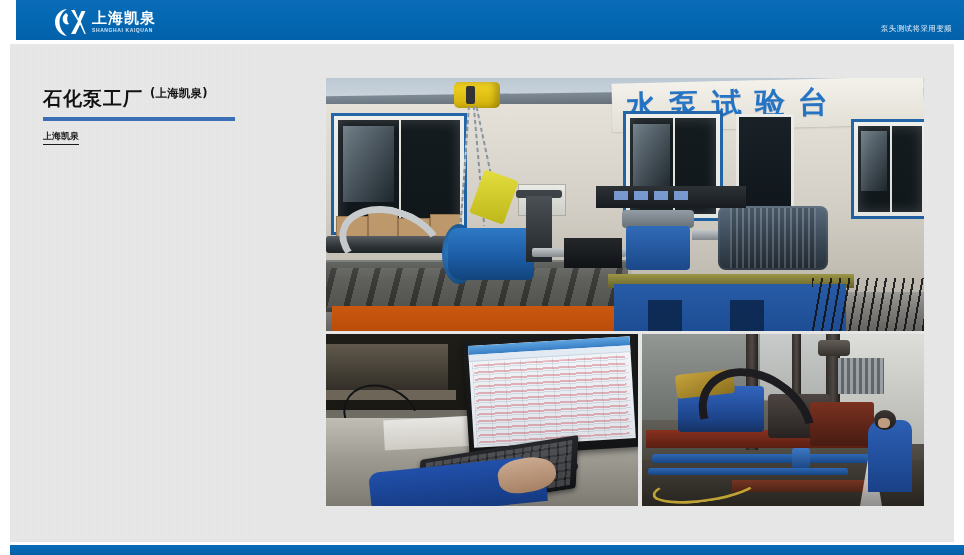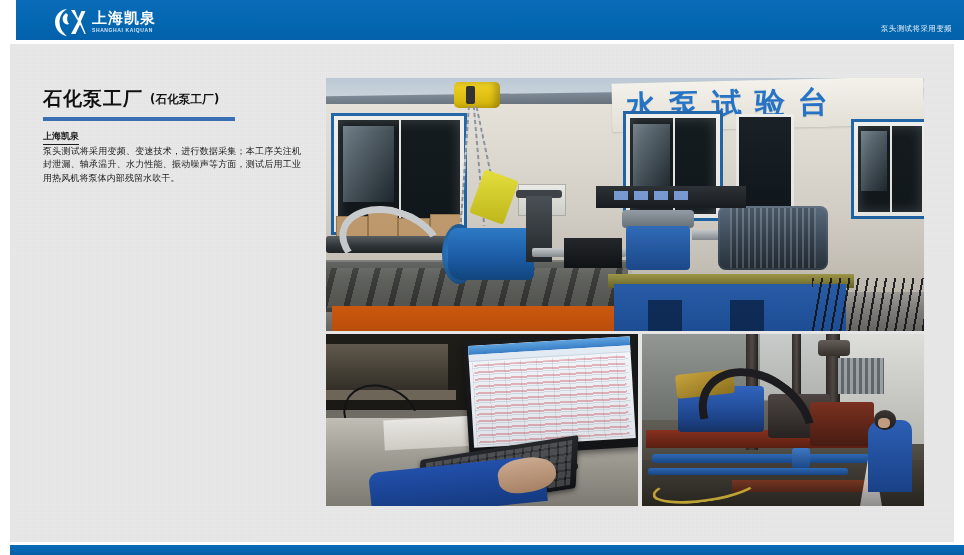--- a/index.html
+++ b/index.html
@@ -52,21 +52,21 @@
   .canvas{
     position:absolute;left:10px;top:44px;width:944px;height:498px;
     background:
       repeating-linear-gradient(0deg,rgba(0,0,0,0.012) 0 1px,rgba(255,255,255,0.012) 1px 2px),
       repeating-linear-gradient(90deg,rgba(0,0,0,0.012) 0 1px,rgba(255,255,255,0.012) 1px 2px),
       #e9e9ea;
   }
 
   
   .title-block{position:absolute;left:33px;top:42px;width:260px;}
-  .title-row{display:flex;align-items:center;gap:7px;}
+  .title-row{display:flex;align-items:flex-start;gap:7px;}
   .title-main{
     font-family:"DejaVu Sans",sans-serif;
     font-size:19px;font-weight:bold;color:#111111;letter-spacing:1px;
   }
   .title-sub{
     font-family:"DejaVu Sans",sans-serif;
     font-size:11.5px;font-weight:bold;color:#111111;letter-spacing:.2px;
   }
   .title-rule{
     margin-top:5px;width:192px;height:4px;background:#3a6fb5;
@@ -328,30 +328,27 @@
       </div>
     </div>
     <div class="header-slogan">泵头测试将采用变频</div>
   </div>
 
   <div class="canvas">
 
     <div class="title-block">
       <div class="title-row">
         <span class="title-main">石化泵工厂</span>
-        <span class="title-sub">(石化泵工厂)</span>
+        <span class="title-sub">(上海凯泉)</span>
       </div>
       <div class="title-rule"></div>
     </div>
 
     <div class="sec-head">上海凯泉</div>
 
-    <div class="body-copy">
-      <p>泵头测试将采用变频、变速技术，进行数据采集；本工序关注机封泄漏、轴承温升、水力性能、振动噪声等方面，测试后用工业用热风机将泵体内部残留水吹干。</p>
-    </div>
 
     <div class="photos">
 
       <div class="photo ph-top">
         <div class="pt-sky"></div>
         <div class="pt-roof"></div>
         <div class="pt-wall"></div>
 
         <div class="pt-banner"></div>
         <div class="pt-banner-text">水泵试验台</div>

